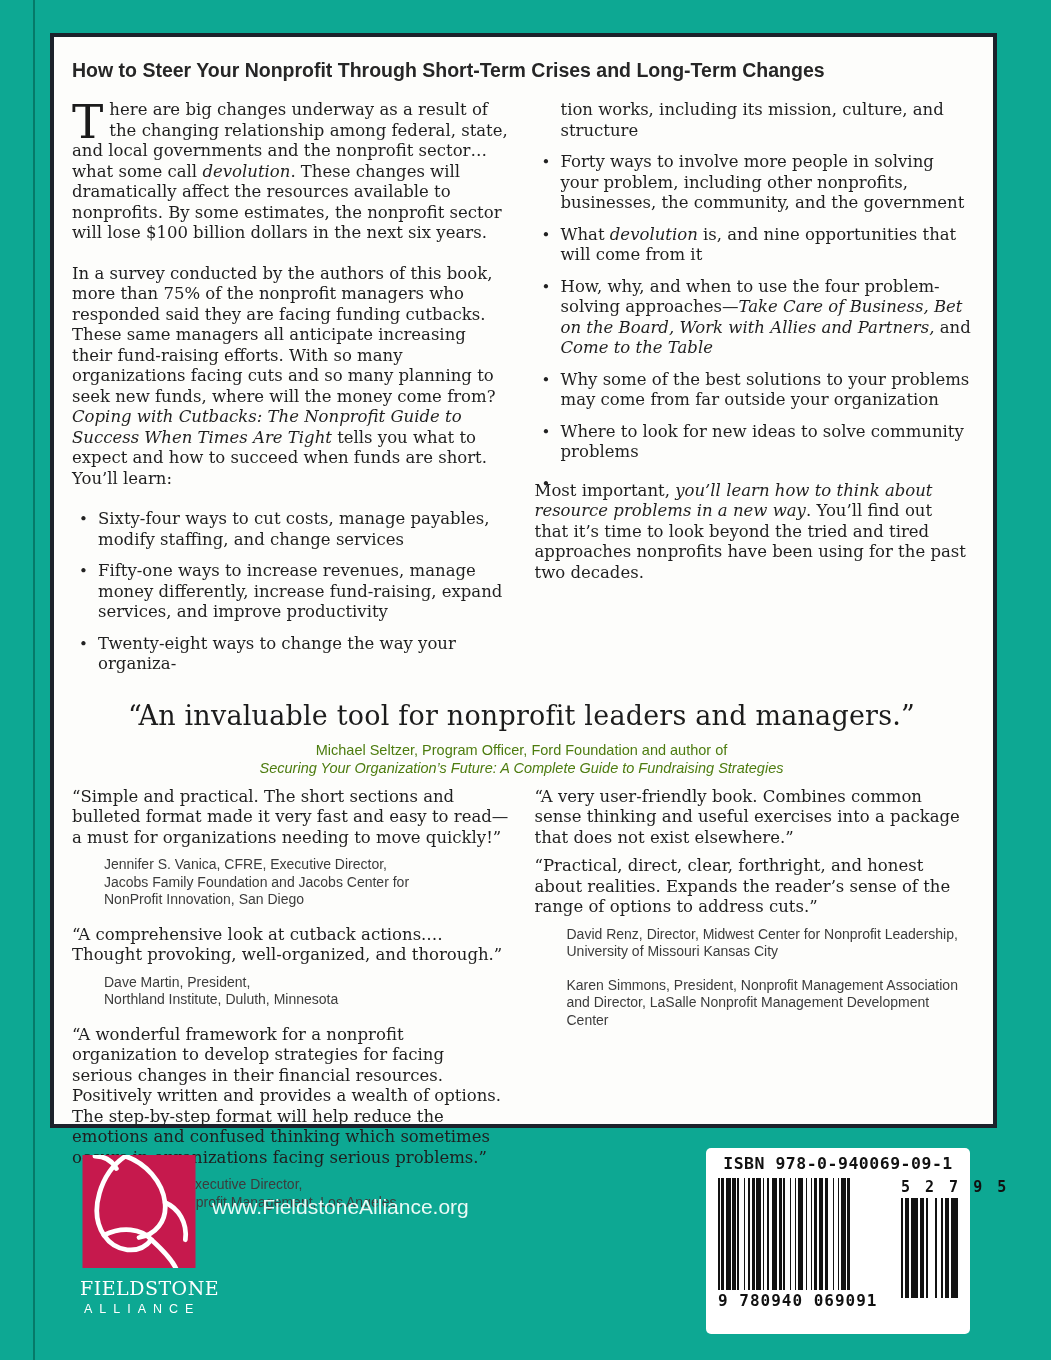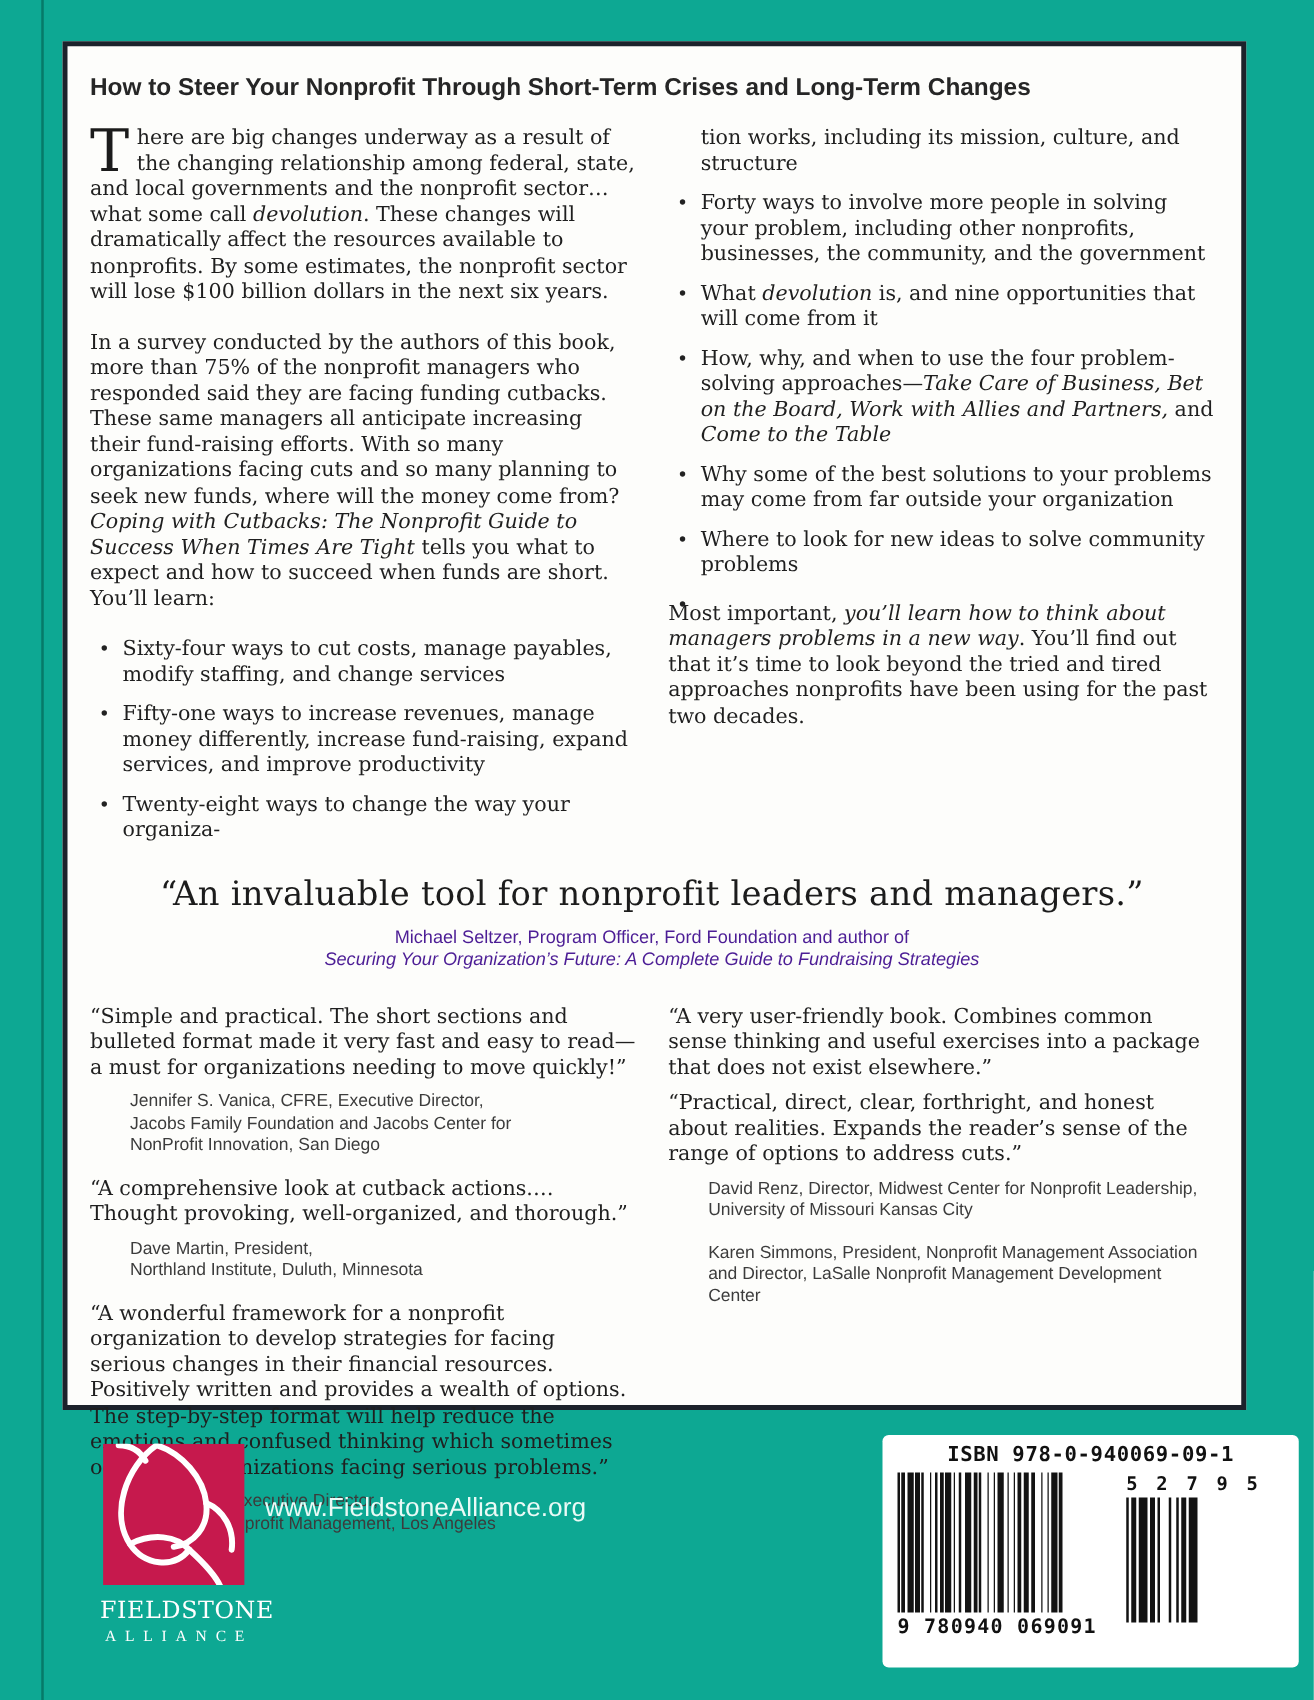--- a/index.html
+++ b/index.html
@@ -38,50 +38,50 @@
     position:absolute;left:7px;top:0;font-size:15px;color:#222;
   }
   .cont{padding-left:26px;margin-bottom:11px;}
   .closing{margin-top:18px;}
   .pullquote{
     text-align:center;font-size:27px;color:#1c1c1c;
     margin:14px 0 10px 0;letter-spacing:0.2px;
   }
   .pq-attr{
     text-align:center;font-family:"Liberation Sans", sans-serif;
-    font-size:14.5px;color:#4c1d95;line-height:18px;margin-bottom:26px;
+    font-size:14.5px;color:#4d7c0f;line-height:18px;margin-bottom:10px;
   }
   .pq-attr .work{font-style:italic;}
   .tcols{display:flex;gap:26px;}
   .tcol{width:447px;}
   .tquote{font-size:16.5px;line-height:20.5px;margin:0 0 8px 0;}
   .tattr{
     font-family:"Liberation Sans", sans-serif;font-size:14px;line-height:17.5px;
     color:#3c3c3c;margin:0 0 16px 32px;white-space:pre-line;
   }
   
   .footer{position:absolute;left:0;top:1128px;width:1051px;height:232px;}
   .logo{position:absolute;left:80px;top:27px;width:118px;text-align:center;}
   .logo-sq{width:114px;height:113px;display:block;margin:0 auto;}
   .logo-word1{
     font-family:"DejaVu Serif", serif;color:#ffffff;font-size:19px;
     letter-spacing:0.5px;margin-top:9px;white-space:nowrap;
   }
   .logo-word2{
-    font-family:Liberation Serif, serif;color:#ffffff;font-size:12.5px;
+    font-family:Liberation Sans, sans-serif;color:#ffffff;font-size:12.5px;
     letter-spacing:7px;margin-top:3px;margin-left:4px;white-space:nowrap;
   }
   .address{
     position:absolute;left:212px;top:30px;
     font-family:"Liberation Sans", sans-serif;color:#eafaf6;
     font-size:17px;line-height:22px;white-space:pre-line;
   }
   .website{margin-top:16px;font-size:21px;text-align:center;}
   .barcode-box{
-    position:absolute;left:706px;top:20px;width:333px;height:186px;
+    position:absolute;left:706px;top:20px;width:264px;height:186px;
     background:#ffffff;border-radius:5px;padding:6px 10px;box-sizing:border-box;
   }
   .isbn{
     font-family:"DejaVu Sans Mono", monospace;font-weight:bold;
     font-size:16.5px;color:#111;letter-spacing:0.5px;text-align:center;white-space:nowrap;
   }
   .bars{display:flex;align-items:stretch;}
   .bars i{display:block;height:100%;}
   .bars i.b{background:#131313;}
   .main-code{position:absolute;left:12px;top:30px;width:172px;}
@@ -120,21 +120,21 @@
     <div class="col">
       <p class="para cont"><span>tion works, including its mission, culture, and structure</span></p>
       <ul class="bullets">
         <li><span class="dot">•</span><span><span>Forty ways to involve more people in solving your problem, including other nonprofits, businesses, the community, and the government</span></span></li>
         <li><span class="dot">•</span><span><span>What </span><span class="seg-i">devolution</span><span> is, and nine opportunities that will come from it</span></span></li>
         <li><span class="dot">•</span><span><span>How, why, and when to use the four problem-solving approaches—</span><span class="seg-i">Take Care of Business, Bet on the Board, Work with Allies and Partners,</span><span> and </span><span class="seg-i">Come to the Table</span></span></li>
         <li><span class="dot">•</span><span><span>Why some of the best solutions to your problems may come from far outside your organization</span></span></li>
         <li><span class="dot">•</span><span><span>Where to look for new ideas to solve community problems</span></span></li>
         <li><span class="dot">•</span></li>
       </ul>
-      <p class="para closing"><span>Most important, </span><span class="seg-i">you’ll learn how to think about managers problems in a new way</span><span>. You’ll find out that it’s time to look beyond the tried and tired approaches nonprofits have been using for the past two decades.</span></p>
+      <p class="para closing"><span>Most important, </span><span class="seg-i">you’ll learn how to think about resource problems in a new way</span><span>. You’ll find out that it’s time to look beyond the tried and tired approaches nonprofits have been using for the past two decades.</span></p>
     </div>
   </div>
 
   <div class="pullquote">“An invaluable tool for nonprofit leaders and managers.”</div>
   <div class="pq-attr">
     <div>Michael Seltzer, Program Officer, Ford Foundation and author of</div>
     <div class="work">Securing Your Organization’s Future: A Complete Guide to Fundraising Strategies</div>
   </div>
 
   <div class="tcols">

